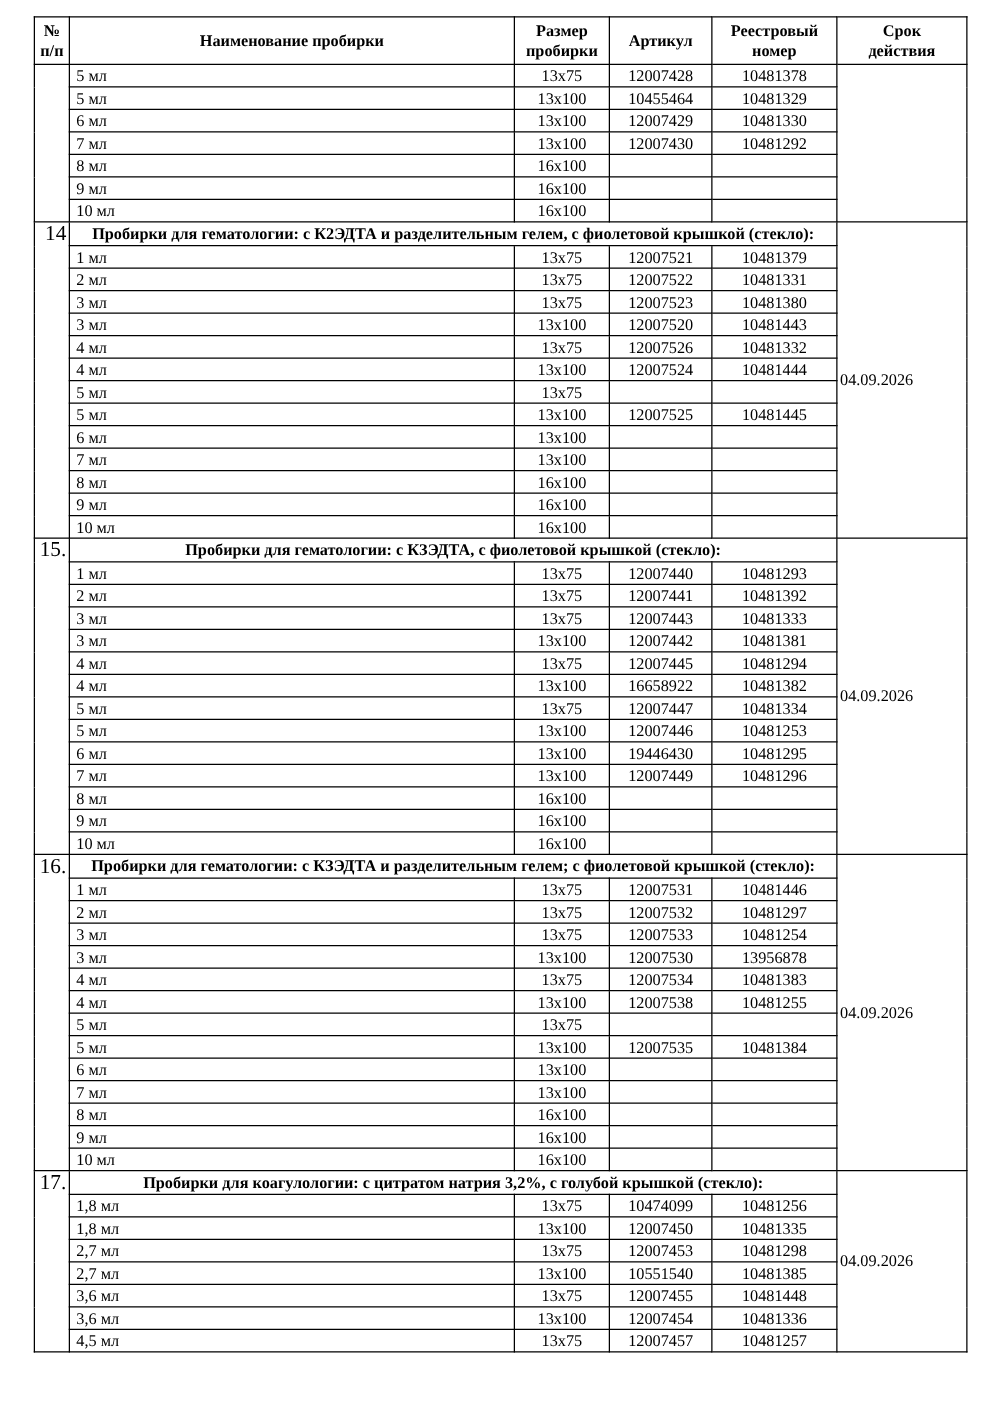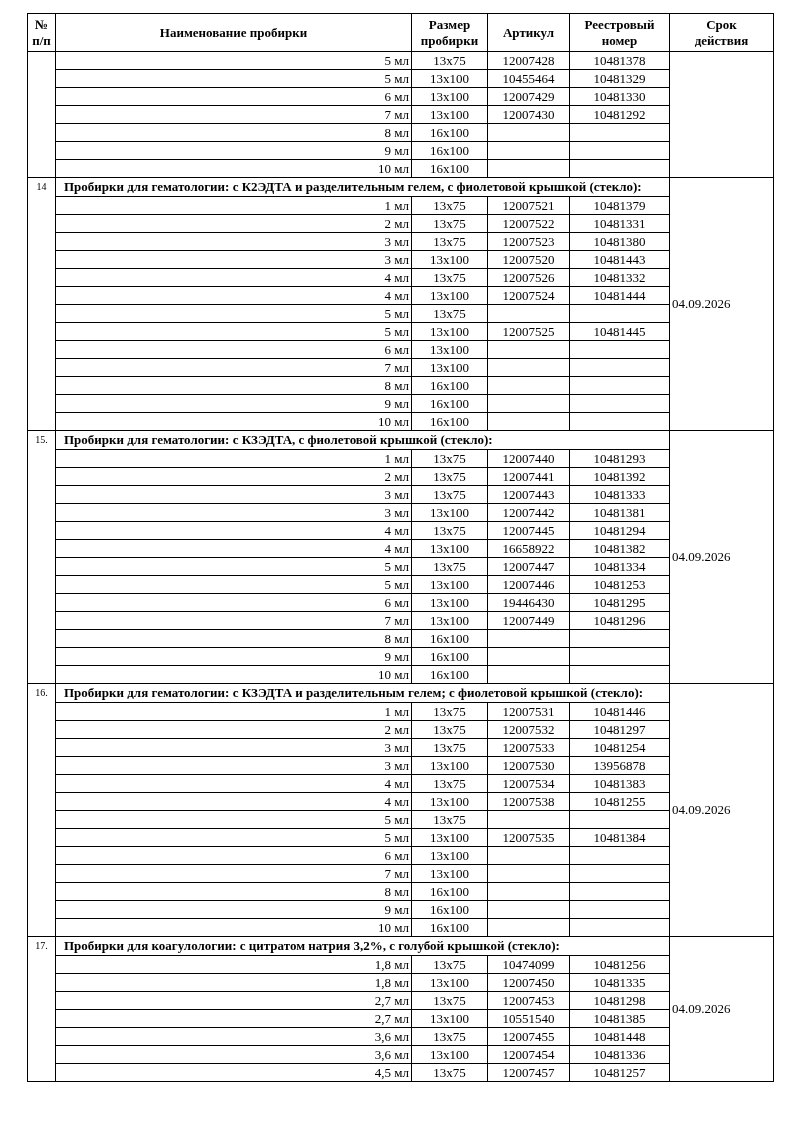--- a/index.html
+++ b/index.html
@@ -37,32 +37,33 @@
     padding: 2px 1px;
   }
   tbody tr { height: 18px; }
   td {
     font-size: 13px;
     line-height: 16px;
     padding: 0 2px;
     vertical-align: middle;
   }
   .cell-name {
-    text-align: right;
+    text-align: left;
     padding-left: 5px;
   }
   .cell-center { text-align: center; }
   .cell-num {
-    text-align: center;
+    text-align: right;
     vertical-align: top;
     padding-top: 1px;
-    font-size: 10px;
+    font-size: 17px;
   }
   .cell-title {
     font-weight: bold;
+    text-align: center;
     line-height: 16px;
     padding: 1px 8px;
   }
   .cell-term {
     text-align: left;
     vertical-align: middle;
   }
 </style>
 </head>
 <body>

